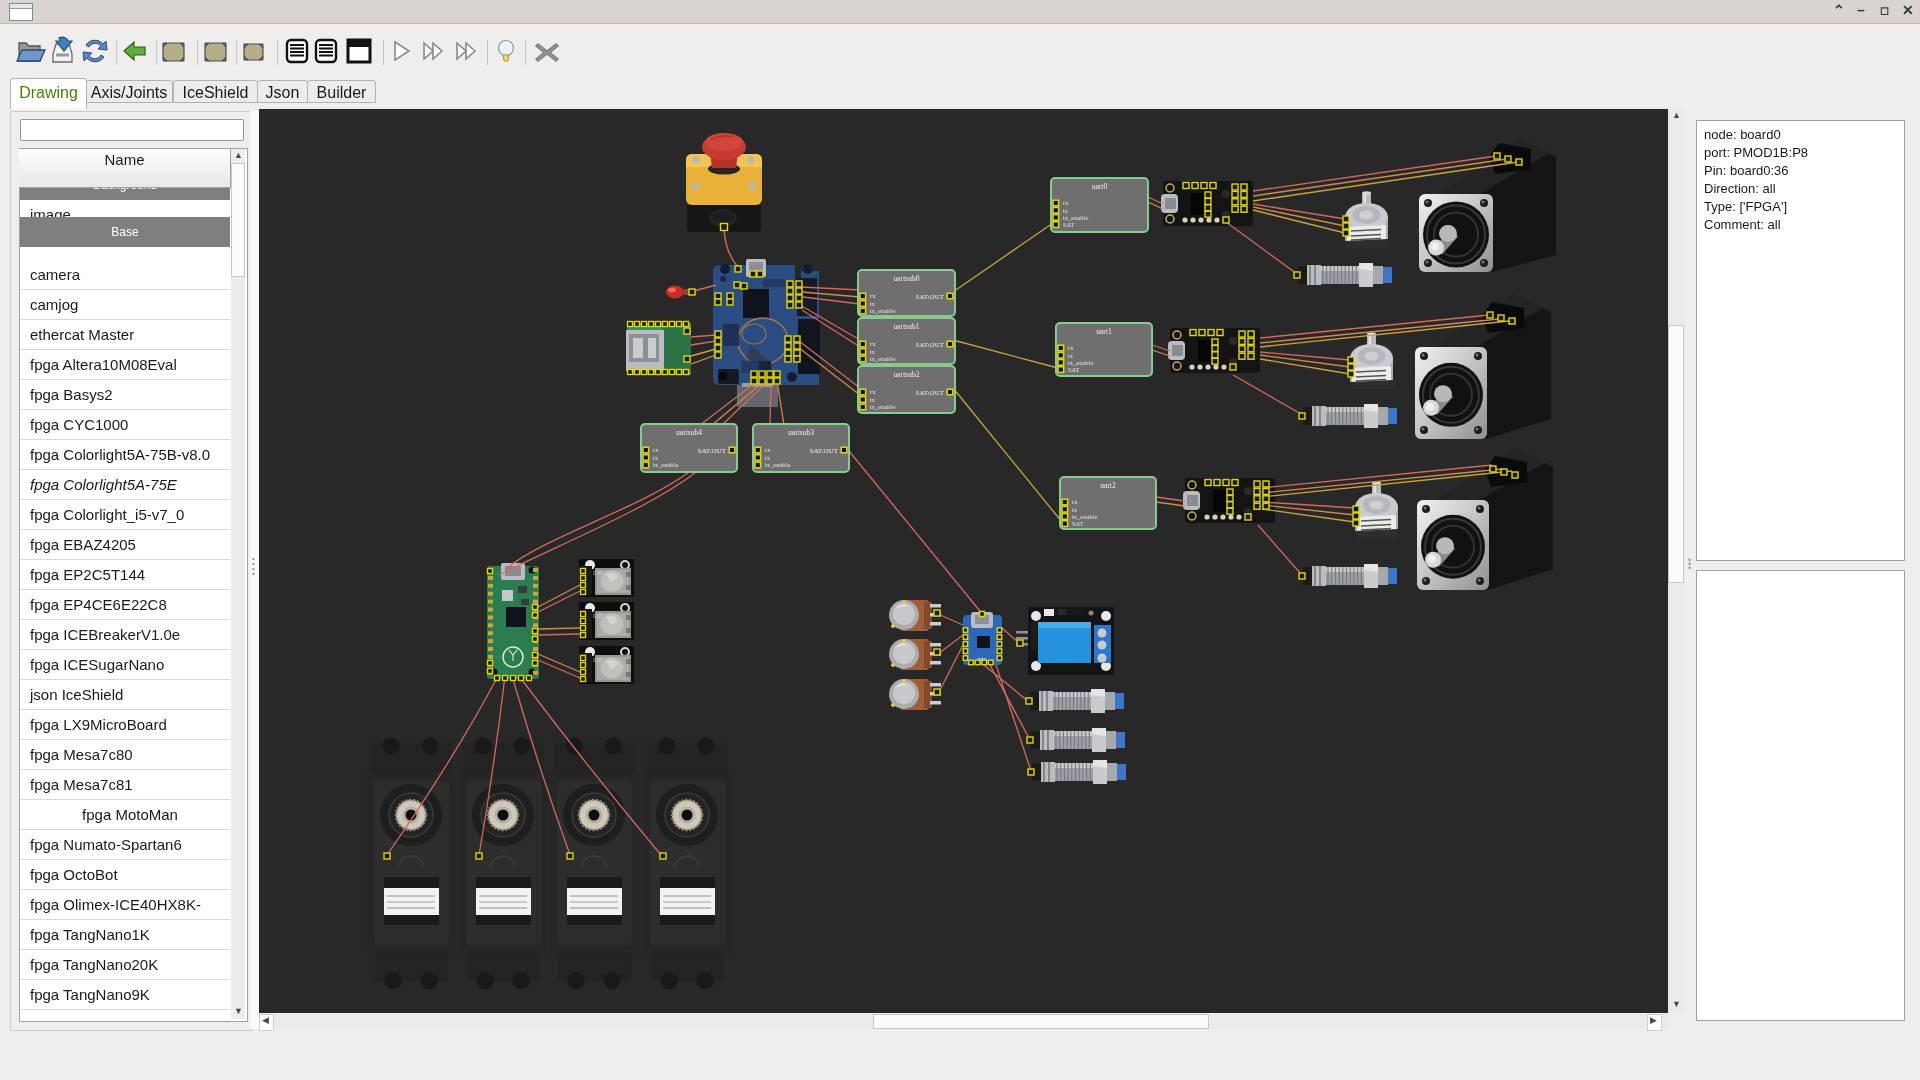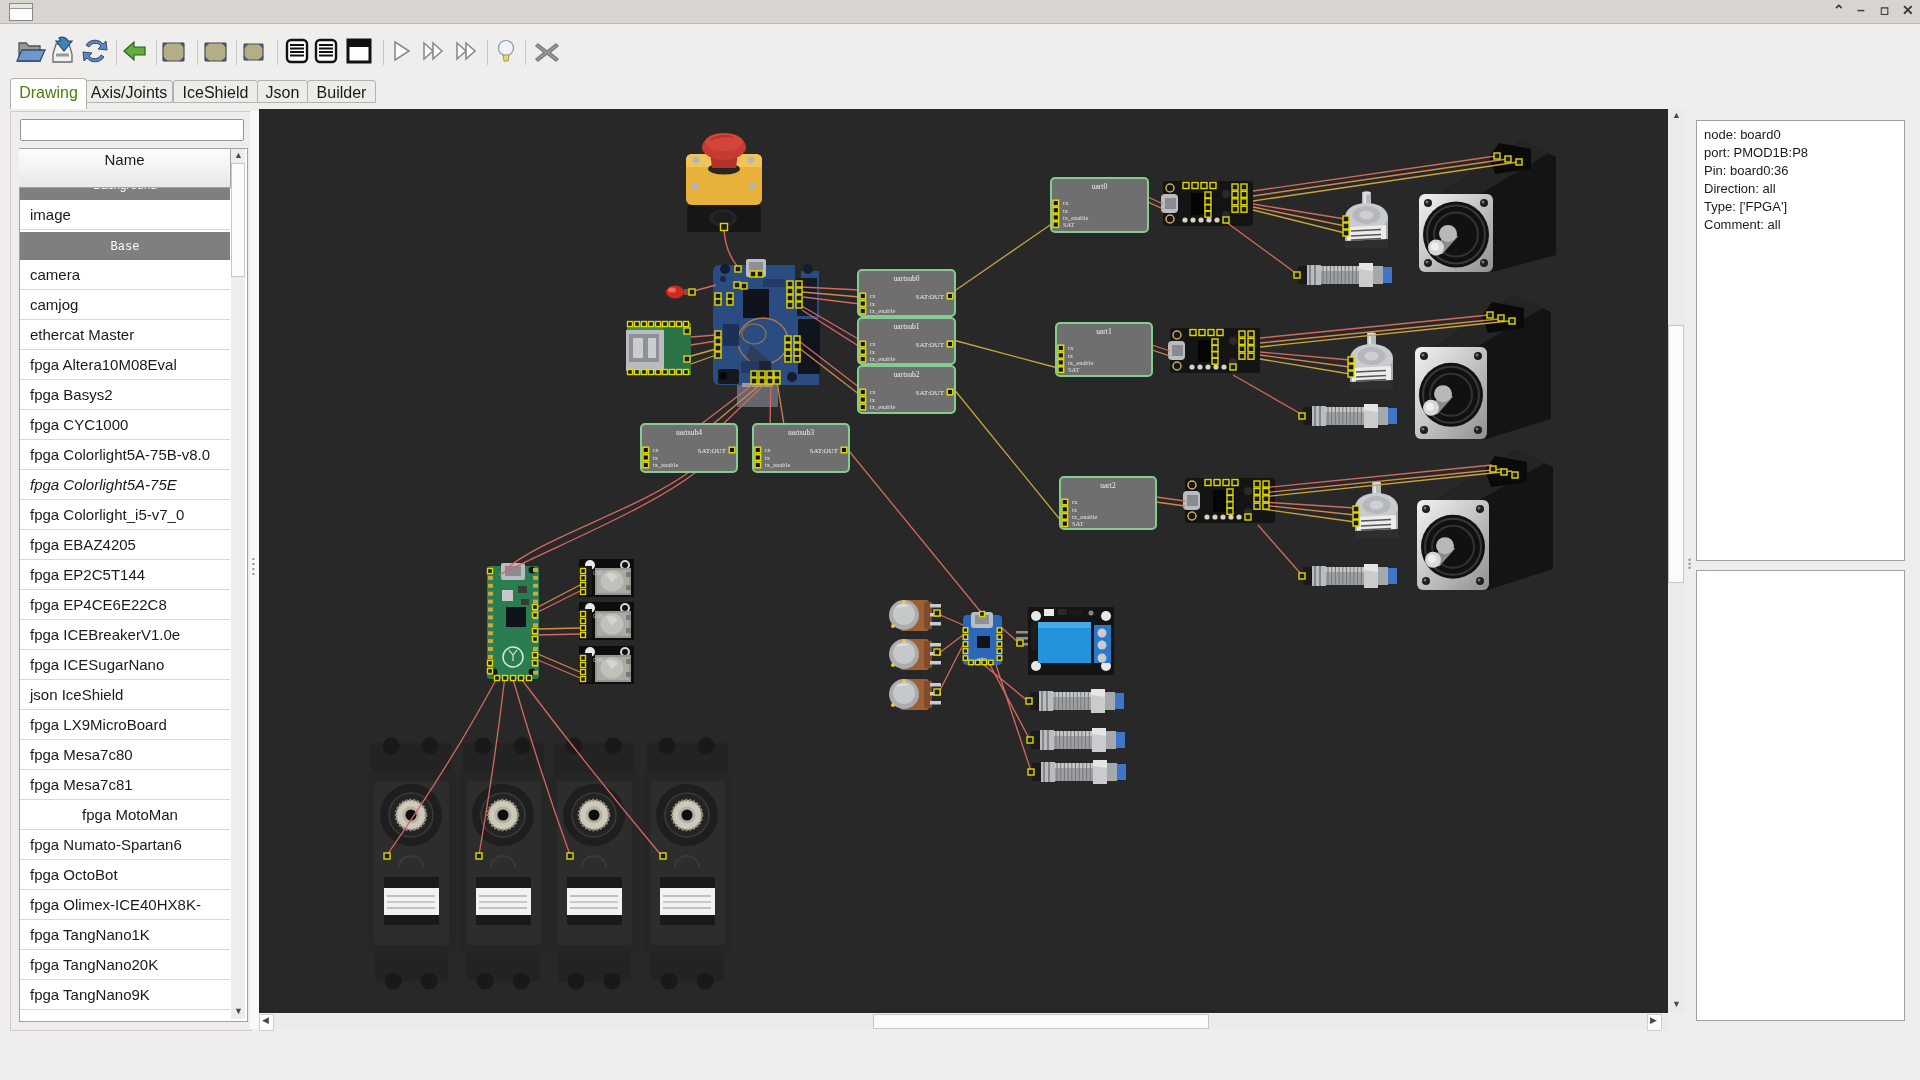--- a/index.html
+++ b/index.html
@@ -100,21 +100,21 @@
 <div class="tab" style="left:85px;width:88px;">Axis/Joints</div>
 <div class="tab" style="left:173px;width:85px;">IceShield</div>
 <div class="tab" style="left:257px;width:51px;">Json</div>
 <div class="tab" style="left:307px;width:69px;">Builder</div>
 <div id="sidepanel"></div>
 <div class="abs" style="left:250px;top:111px;width:9px;height:918px;background:#fafaf9;"></div>
 <div id="search"></div>
 <div id="listwrap"></div>
 <div class="grp" style="top:170px;">Background</div>
 <div class="row" style="top:200px;">image</div>
-<div class="grp" style="top:232px;font-family:Liberation Mono, monospace;">Base</div>
+<div class="grp" style="top:217px;">Base</div>
 <div class="row" style="top:260px;">camera</div>
 <div class="row" style="top:290px;">camjog</div>
 <div class="row" style="top:320px;">ethercat Master</div>
 <div class="row" style="top:350px;">fpga Altera10M08Eval</div>
 <div class="row" style="top:380px;">fpga Basys2</div>
 <div class="row" style="top:410px;">fpga CYC1000</div>
 <div class="row" style="top:440px;">fpga Colorlight5A-75B-v8.0</div>
 <div class="row" style="top:470px;font-style:italic;">fpga Colorlight5A-75E</div>
 <div class="row" style="top:500px;">fpga Colorlight_i5-v7_0</div>
 <div class="row" style="top:530px;">fpga EBAZ4205</div>

